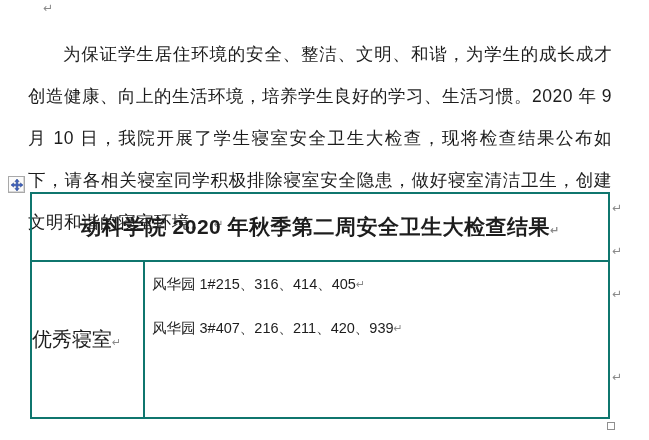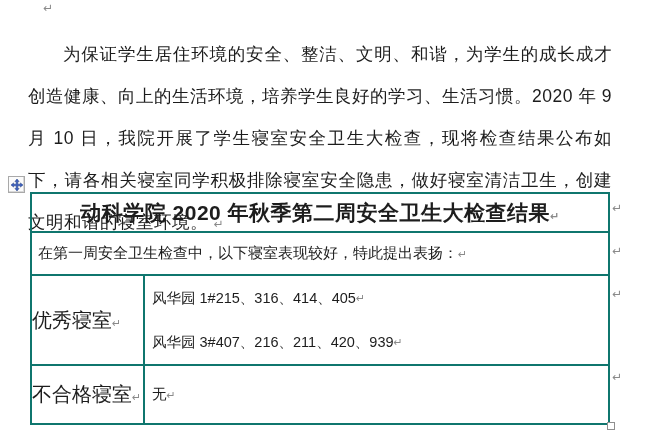--- a/index.html
+++ b/index.html
@@ -76,48 +76,35 @@
     <colgroup>
         <col class="col-label">
         <col>
       </colgroup>
     <tbody>
         <tr>
       <td colspan="2" class="title-cell">
         <span>动科学院 2020 年秋季第二周安全卫生大检查结果</span><span class="fmark small">↵</span>
       </td>
     </tr>
-    <tr>
-      <td colspan="2" class="notice-cell">
-        <span>在第一周安全卫生检查中，以下寝室表现较好，特此提出表扬：</span><span class="fmark small">↵</span>
-      </td>
-    </tr>
     <tr class="row-good">
       <td class="label-cell">
         <span>优秀寝室</span><span class="fmark small">↵</span>
       </td>
       <td class="content-cell">
         <div class="content-line">
           <span>风华园 1#215、316、414、405</span>
               <span class="fmark small">↵</span>
         </div>
         <div class="content-line">
           <span>风华园 3#407、216、211、420、939</span>
               <span class="fmark small">↵</span>
         </div>
       </td>
     </tr>
-    <tr class="row-bad">
-      <td class="label-cell">
-        <span>不合格寝室</span><span class="fmark small">↵</span>
-      </td>
-      <td class="content-cell vmid">
-        <span class="content-line-single">无</span><span class="fmark small">↵</span>
-      </td>
-    </tr>
   </tbody>
     </table>
 
   <span class="fmark rowend-mark" style="top:202px;">↵</span>
   <span class="fmark rowend-mark" style="top:245px;">↵</span>
   <span class="fmark rowend-mark" style="top:288px;">↵</span>
   <span class="fmark rowend-mark" style="top:371px;">↵</span>
 
   <div class="resize-handle"></div>
 

